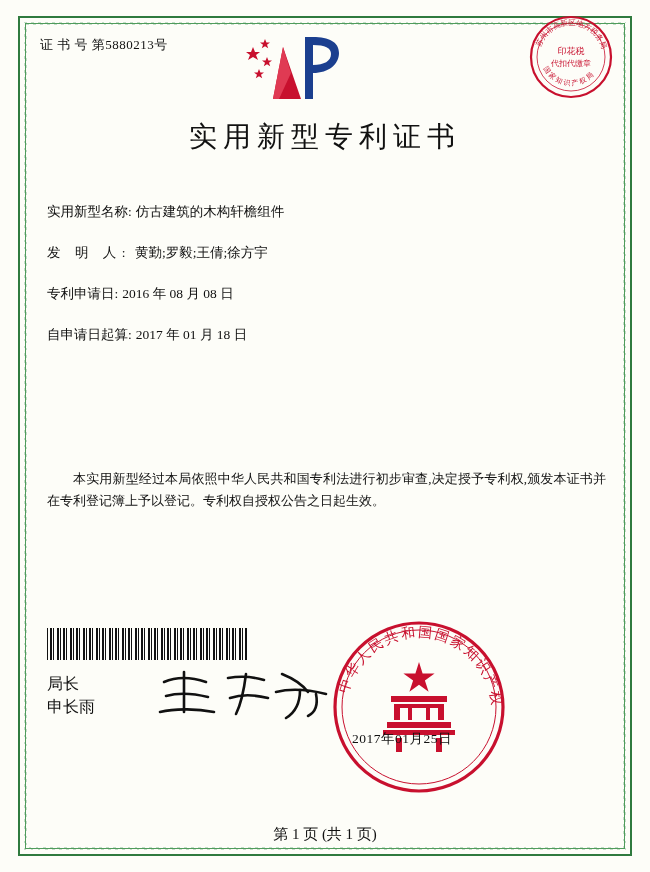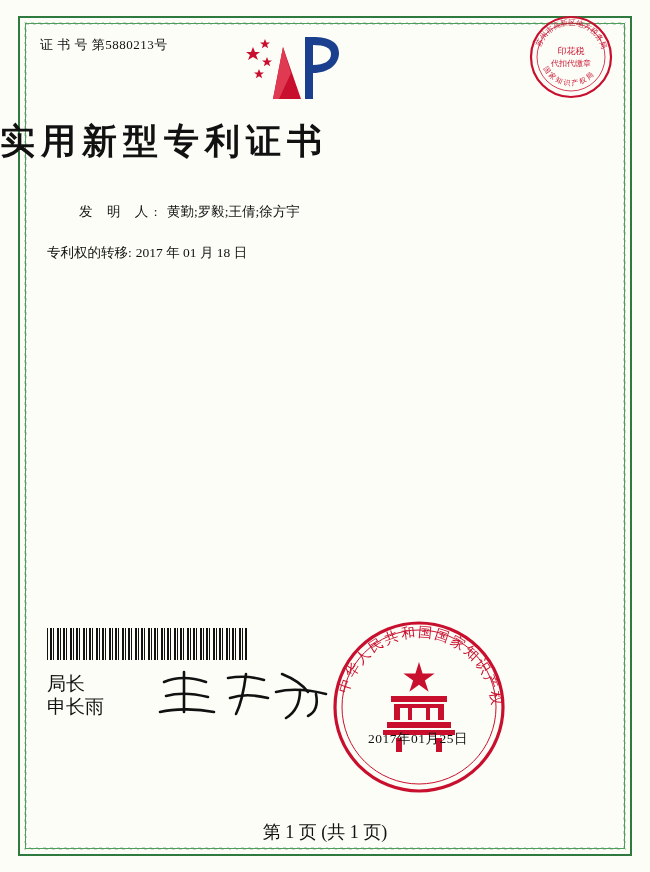--- a/index.html
+++ b/index.html
@@ -89,22 +89,23 @@
     top: 14px;
     width: 86px;
     height: 86px;
   }
 
   .title {
     position: absolute;
     left: 0;
     right: 0;
     top: 118px;
-    font-size: 35px;
-    font-weight: bold;
+    text-align: center;
+    font-size: 28px;
+    font-weight: normal;
     letter-spacing: 6px;
     color: #111;
   }
 
   
   .fields {
     position: absolute;
     left: 47px;
     top: 203px;
     right: 40px;
@@ -118,21 +119,20 @@
   .field-label {
     display: inline-block;
     color: #111;
   }
   .field-value {
     display: inline-block;
     margin-left: 4px;
   }
   .spaced {
     letter-spacing: 5.5px;
-    margin-left: 32px;
   }
 
   
   .body-text {
     position: absolute;
     left: 47px;
     right: 44px;
     top: 468px;
     font-size: 13px;
     line-height: 22px;
@@ -157,21 +157,21 @@
         #111 3px 5px, #fdfdf8 5px 6px,
         #111 6px 7px, #fdfdf8 7px 10px,
         #111 10px 12px, #fdfdf8 12px 13px);
   }
 
   
   .sig-block {
     position: absolute;
     left: 47px;
     top: 672px;
-    font-size: 19px;
+    font-size: 16px;
     line-height: 23px;
     color: #111;
   }
   .signature {
     position: absolute;
     left: 150px;
     top: 664px;
     width: 190px;
     height: 60px;
   }
@@ -180,34 +180,34 @@
   .stamp-main {
     position: absolute;
     left: 330px;
     top: 618px;
     width: 178px;
     height: 178px;
   }
 
   .stamp-date {
     position: absolute;
-    left: 368px;
+    left: 352px;
     top: 730px;
     font-size: 13.5px;
     color: #111;
     letter-spacing: 0.5px;
   }
 
   .footer {
     position: absolute;
     left: 0;
     right: 0;
     bottom: 28px;
     text-align: center;
-    font-size: 18px;
+    font-size: 15px;
     color: #111;
   }
 </style>
 </head>
 <body>
 
 <div class="page">
 
   <div class="border-outer"></div>
   <div class="guilloche"></div>
@@ -244,28 +244,35 @@
       <text font-size="7" fill="#c8102e" font-family="'Liberation Serif', serif">
         <textPath href="#arcBot" startOffset="8%">国 家 知 识 产 权 局</textPath>
       </text>
     </svg>
   </div>
 
   <div class="title">实用新型专利证书</div>
 
   <div class="fields">
     <div class="field-row">
+      <span class="field-label">实用新型名称:</span><span class="field-value">仿古建筑的木构轩檐组件</span>
+    </div>
+    <div class="field-row">
       <span class="field-label spaced">发  明  人:</span><span class="field-value">黄勤;罗毅;王倩;徐方宇</span>
     </div>
     <div class="field-row">
-      <span class="field-label">专利权的转移:</span><span class="field-value">2017 年 01 月 18 日</span>
+      <span class="field-label">专利申请日:</span><span class="field-value">2016 年 08 月 08 日</span>
     </div>
+    <div class="field-row">
+      <span class="field-label">自申请日起算:</span><span class="field-value">2017 年 01 月 18 日</span>
+    </div>
   </div>
 
   <div class="body-text">
+    <p>本实用新型经过本局依照中华人民共和国专利法进行初步审查,决定授予专利权,颁发本证书并在专利登记簿上予以登记。专利权自授权公告之日起生效。</p>
   </div>
 
   <div class="barcode"></div>
 
   <div class="sig-block">
     <div>局长</div>
     <div>申长雨</div>
   </div>
 
   <div class="signature">

